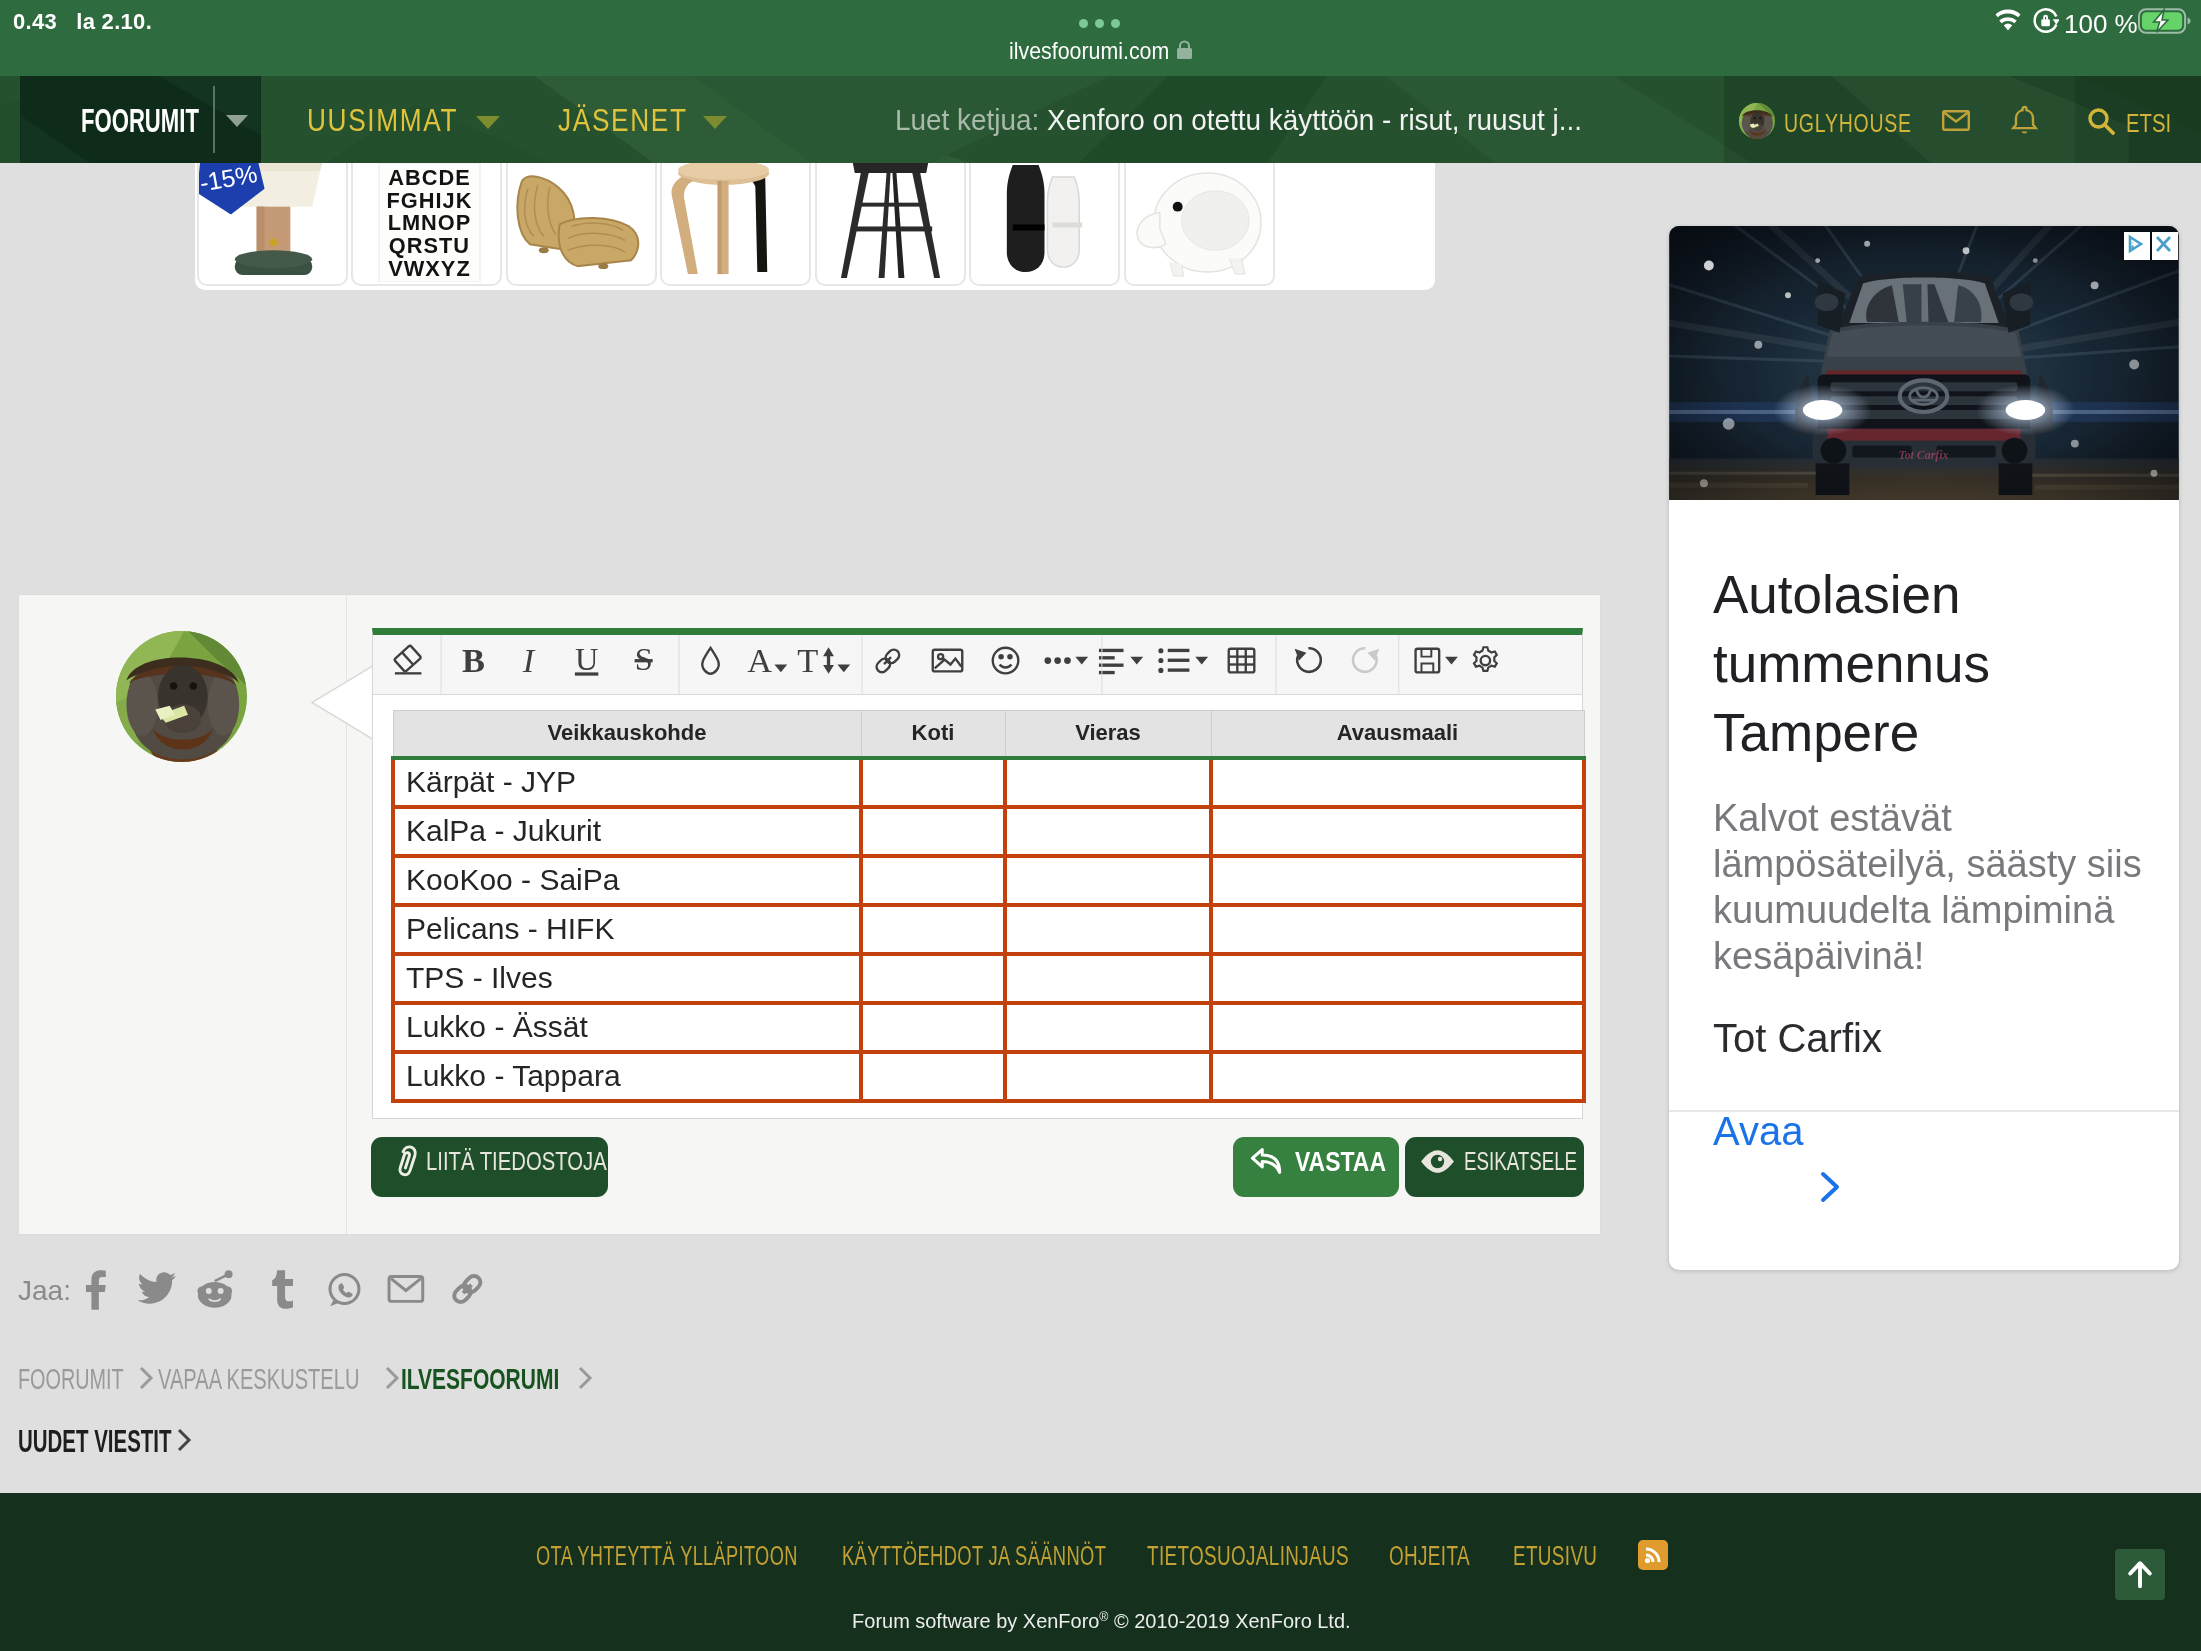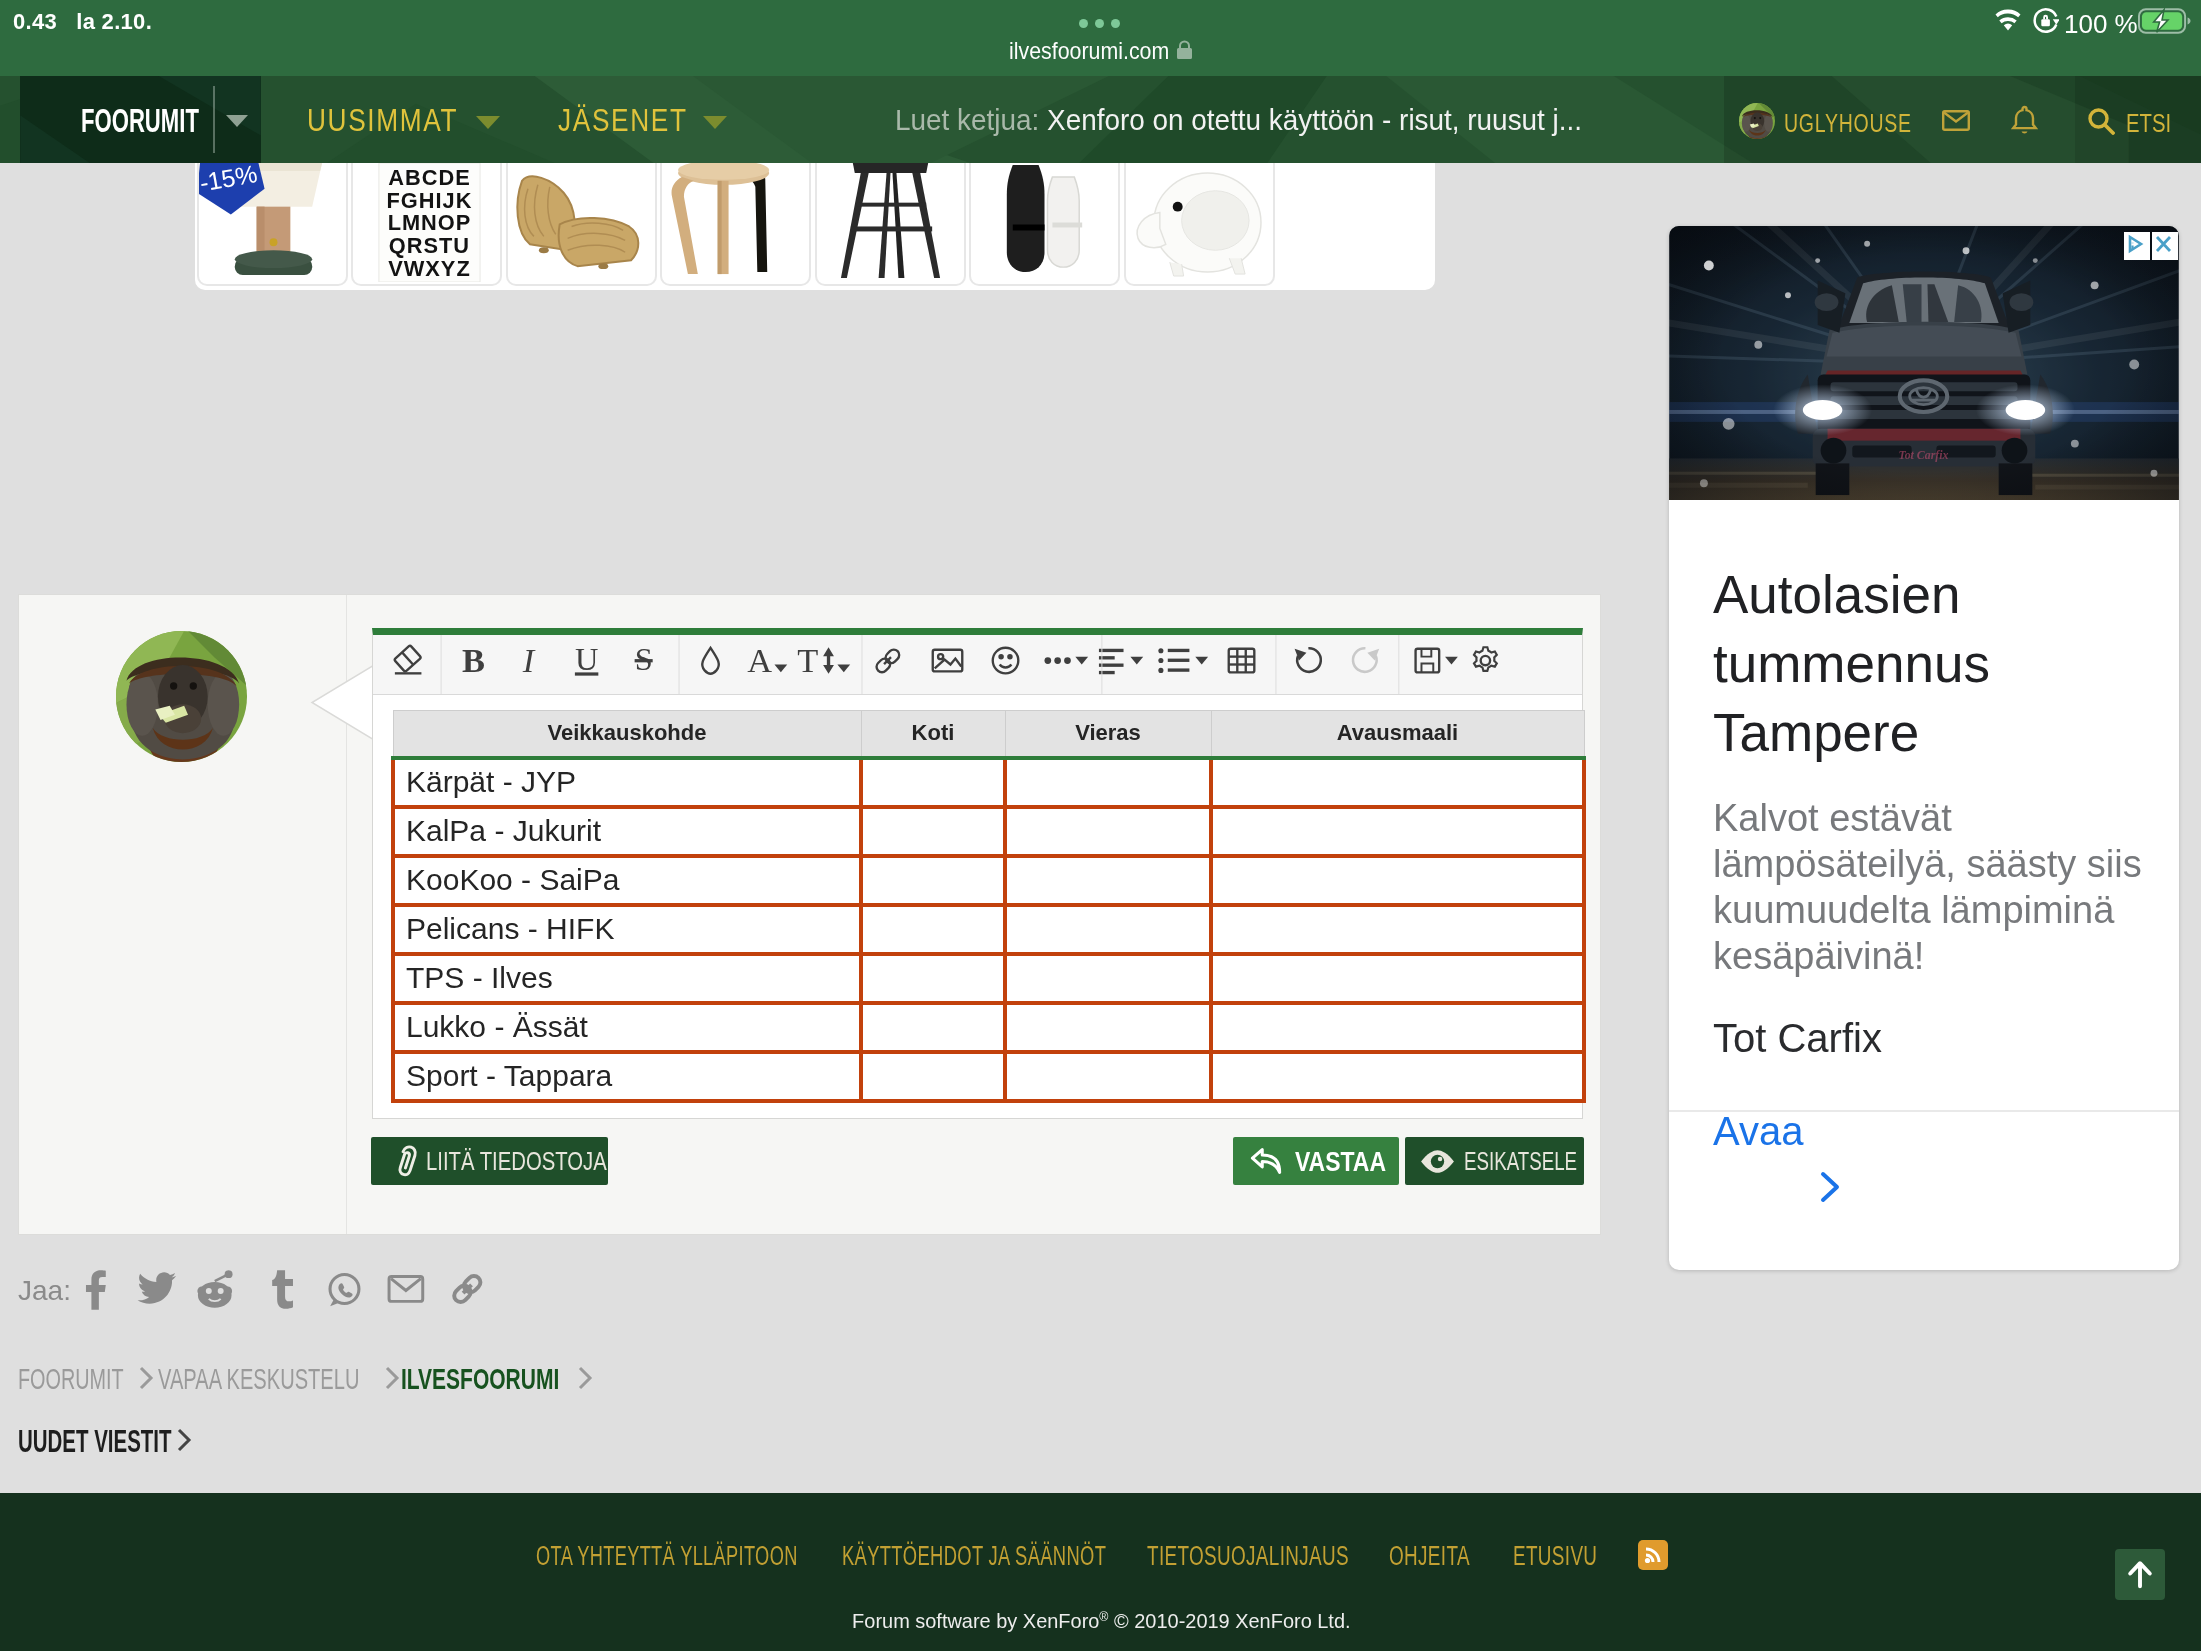--- a/index.html
+++ b/index.html
@@ -15,21 +15,21 @@
 
 #panel{position:absolute;left:18px;top:594px;width:1583px;height:641px;background:#f6f6f4;border:1px solid #dcdcda}
 
 #editor{position:absolute;left:353px;top:33px;width:1211px;height:491px;background:#fff;border:1px solid #d6d6d4;border-top:7px solid #2e7d3a}
 #toolbar{position:absolute;left:0;top:0;width:100%;height:60px;border-bottom:1px solid #d9d9d9;background:#f6f6f6}
 
 #vtable{position:absolute;left:18px;top:75px;width:1192px;border-collapse:collapse;table-layout:fixed;font-size:30px;color:#252525}
 #vtable th{background:#e3e3e3;font-weight:bold;font-size:22px;height:47px;border:1px solid #cdcdcd;border-bottom:4px solid #2e7d3a}
 #vtable td{height:49px;border:4px solid #c2410c;padding-left:11px;vertical-align:middle}
 
-.btn{position:absolute;height:48px;color:#fff;display:flex;align-items:center;justify-content:center;border-radius:2px}
+.btn{position:absolute;height:60px;color:#fff;display:flex;align-items:center;justify-content:center;border-radius:11px}
 
 #footer{position:absolute;left:0;top:1493px;width:2202px;height:158px;background:#15311e}
 .flink{color:#c2a033;font-size:27px;letter-spacing:0.5px}
 
 #adcard{position:absolute;left:1669px;top:226px;width:510px;height:1044px;background:#fff;border-radius:10px;box-shadow:0 1px 4px rgba(0,0,0,.18)}
 </style></head>
 <body>
 <div id="page">
 <svg width="0" height="0" style="position:absolute">
 <defs>
@@ -363,21 +363,21 @@
               <td></td>
               <td></td>
             </tr>
       <tr>
               <td>Lukko - Ässät</td>
               <td></td>
               <td></td>
               <td></td>
             </tr>
       <tr>
-              <td>Sport - Tappara</td>
+              <td>Lukko - Tappara</td>
               <td></td>
               <td></td>
               <td></td>
             </tr>
     </tbody>
         </table>
   </div>
   <div class="btn" style="left:352px;top:542px;width:237px;background:#1f4f2a">
     <svg class="abs" style="left:20px;top:7px" width="30" height="34" viewBox="0 0 26 30">
           <g transform="rotate(18 13 15)">

